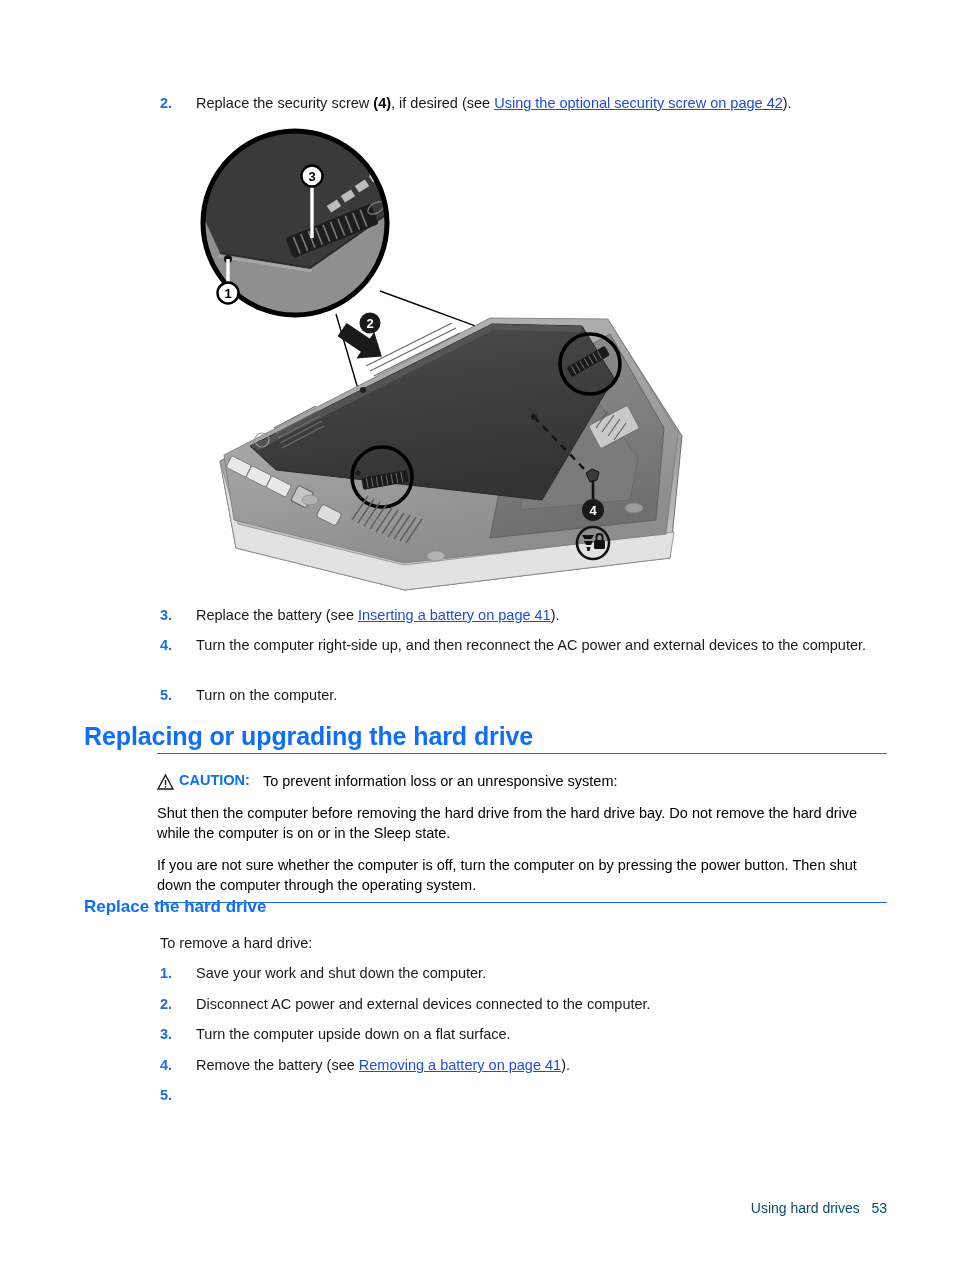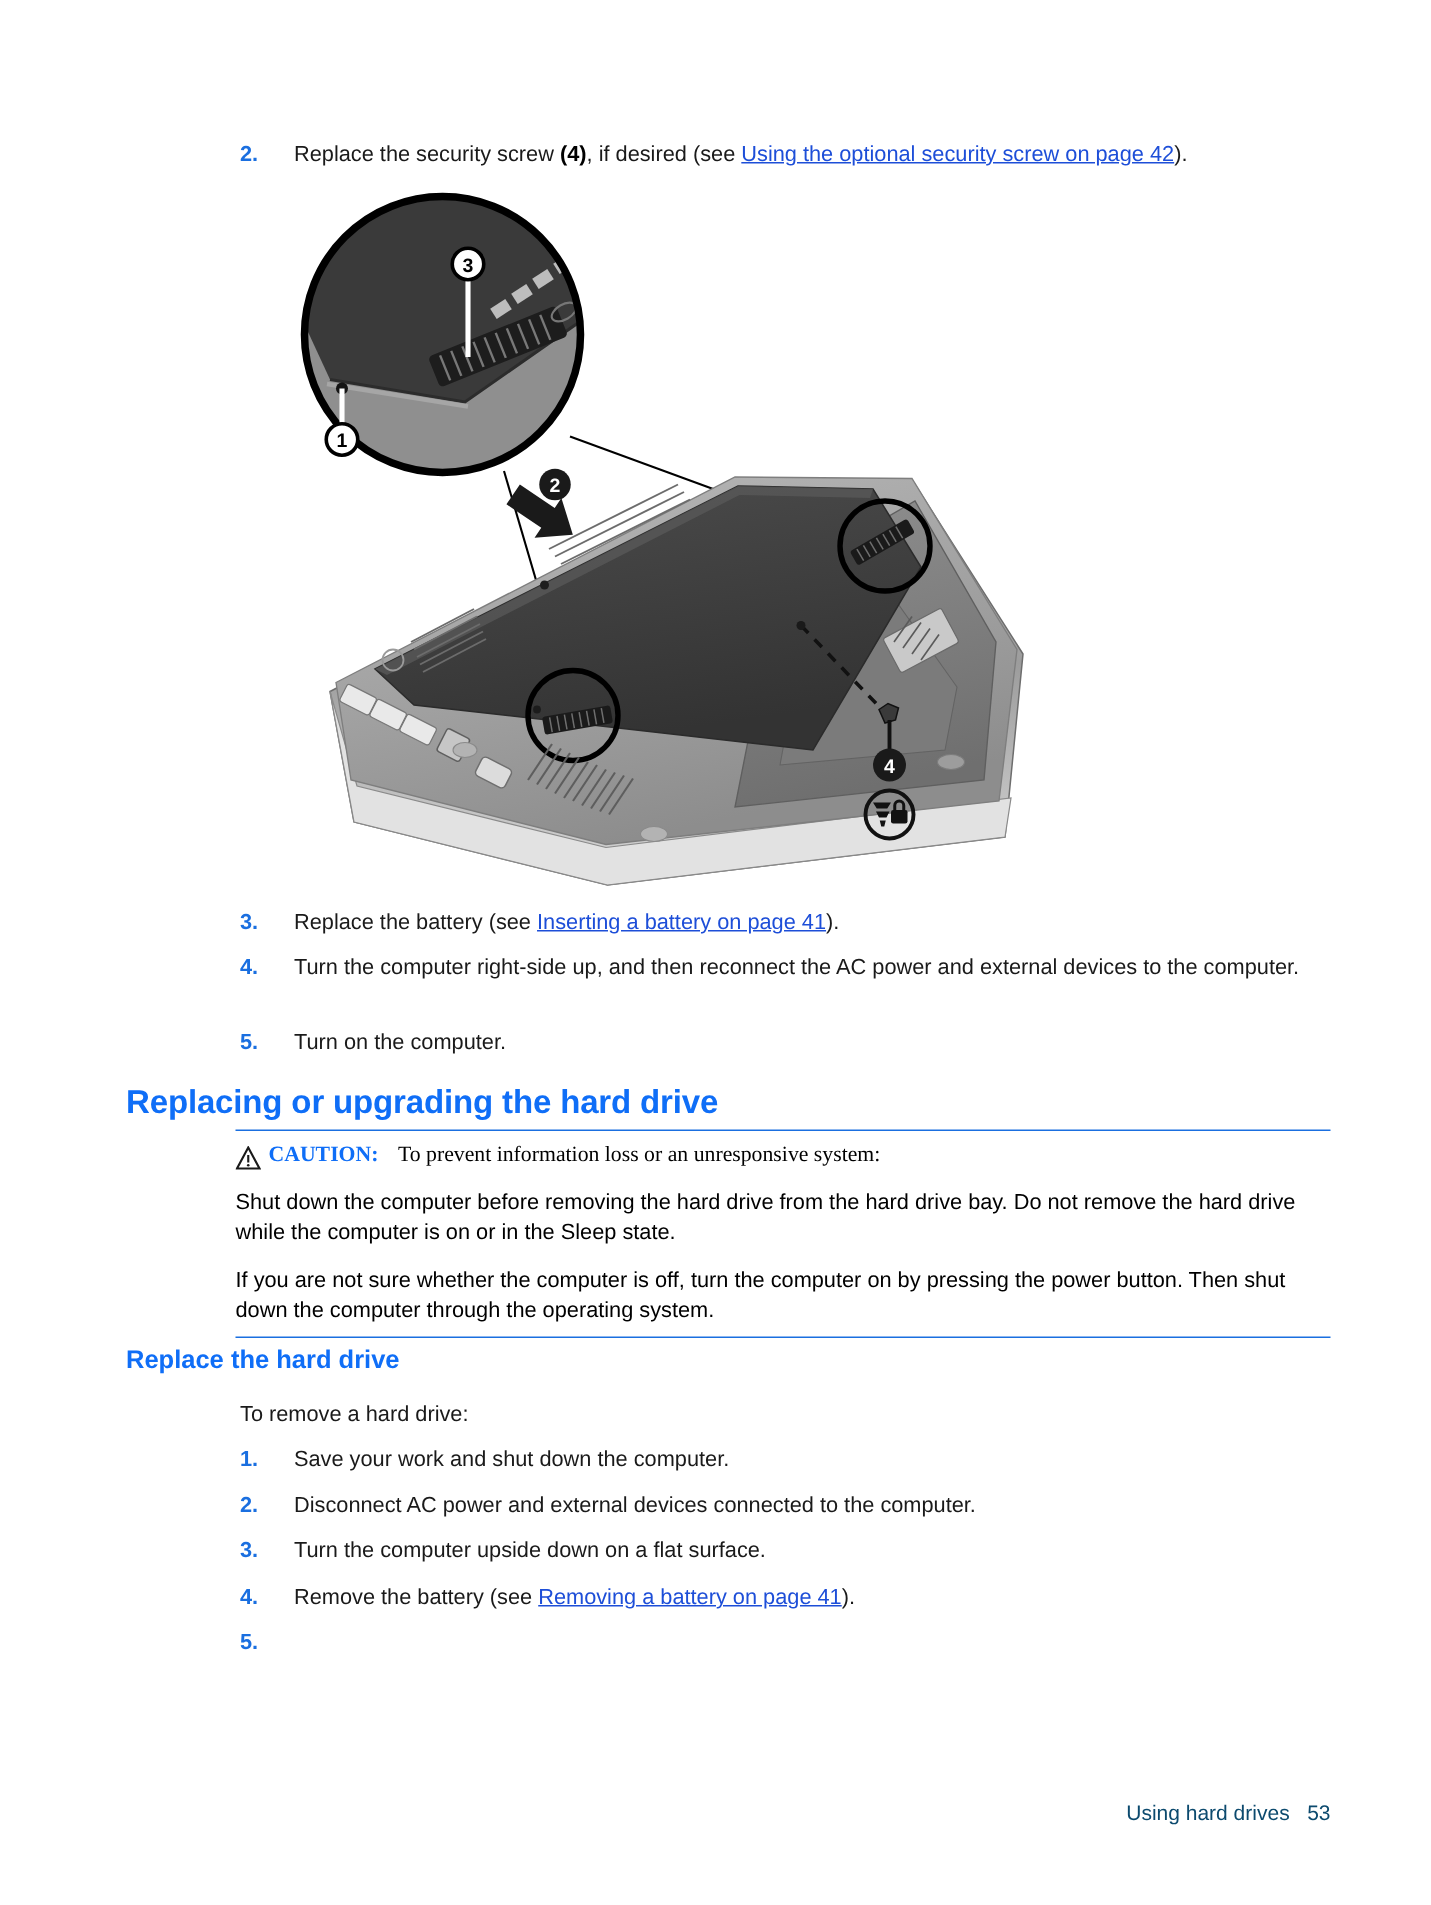--- a/index.html
+++ b/index.html
@@ -44,41 +44,40 @@
   a.doclink, .doclink {
     color: #1d4ed8;
     text-decoration: underline;
   }
   .bold { font-weight: bold; color:#000; }
 
   
   .h1 {
     position: absolute;
     left: 84px;
-    font-size: 22px;
+    font-size: 25px;
     font-weight: bold;
     color: #0f6ef7;
     letter-spacing: -0.1px;
   }
   .h2 {
     position: absolute;
     left: 84px;
     font-size: 17px;
     font-weight: bold;
     color: #0f6ef7;
   }
 
   
   .caution-wrap { position: absolute; left: 157px; width: 730px; }
   .rule { height: 1px; background: #1a6fe0; width: 100%; }
   .caution-head {
     display: flex;
-    align-items: center;
-    margin-top: 7px;
-    font-family: Liberation Serif, serif;
+    align-items: flex-start;
+    margin-top: 18px;
   }
   .warn-tri { width: 17px; height: 16px; flex: 0 0 17px; margin-right: 5px; margin-top: 2px;}
   .caution-label {
     color: #0f6ef7;
     font-weight: bold;
     font-size: 14.5px;
     margin-right: 13px;
   }
   .caution-text { font-size: 14.5px; line-height: 19px; }
   .caution-para { font-size: 14.5px; line-height: 19.5px; margin-top: 13px; }
@@ -355,21 +354,21 @@
     <div class="rule"></div>
     <div class="caution-head">
       <svg class="warn-tri" viewBox="0 0 17 16">
         <path d="M8.5 1 L16 15 L1 15 Z" fill="none" stroke="#1a1a1a" stroke-width="1.4"></path>
         <line x1="8.5" y1="6" x2="8.5" y2="11" stroke="#1a1a1a" stroke-width="1.4"></line>
         <circle cx="8.5" cy="12.8" r="0.85" fill="#1a1a1a"></circle>
       </svg>
       <span class="caution-label">CAUTION:</span>
       <span class="caution-text">To prevent information loss or an unresponsive system:</span>
     </div>
-    <div class="caution-para">Shut down the computer before removing the hard drive from the hard drive bay. Do not remove the hard drive while the computer is on or in the Sleep state.</div>
+    <div class="caution-para">Shut then the computer before removing the hard drive from the hard drive bay. Do not remove the hard drive while the computer is on or in the Sleep state.</div>
     <div class="caution-para">If you are not sure whether the computer is off, turn the computer on by pressing the power button. Then shut down the computer through the operating system.</div>
     <div class="rule" style="margin-top:7px;"></div>
   </div>
 
   <div class="h2" style="top:897px;">Replace the hard drive</div>
 
   <div class="step" style="left:160px; top:934px; width:710px;">
     <span class="step-txt">To remove a hard drive:</span>
   </div>
 

